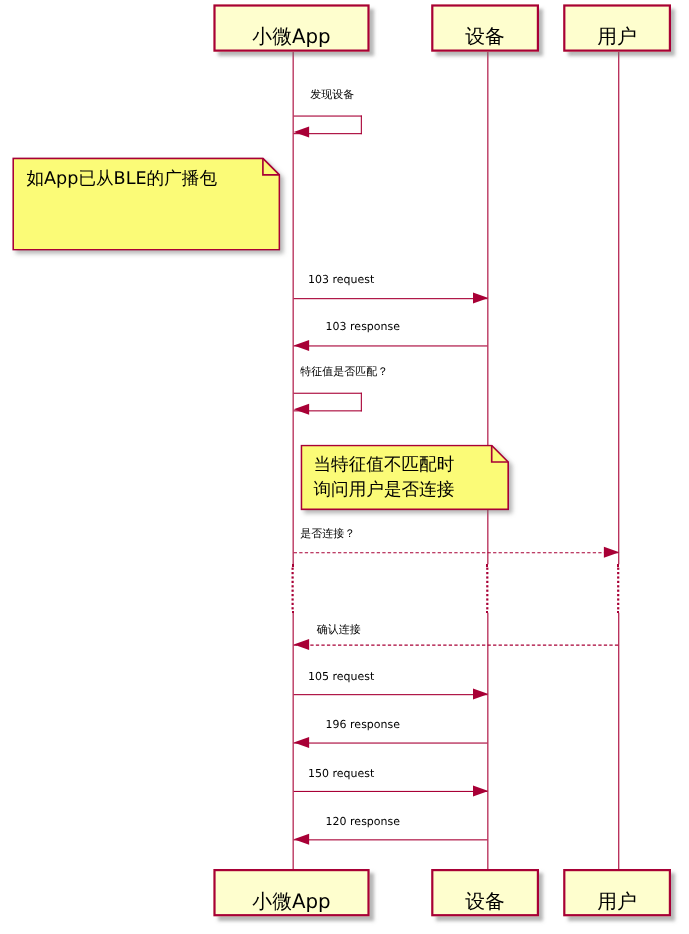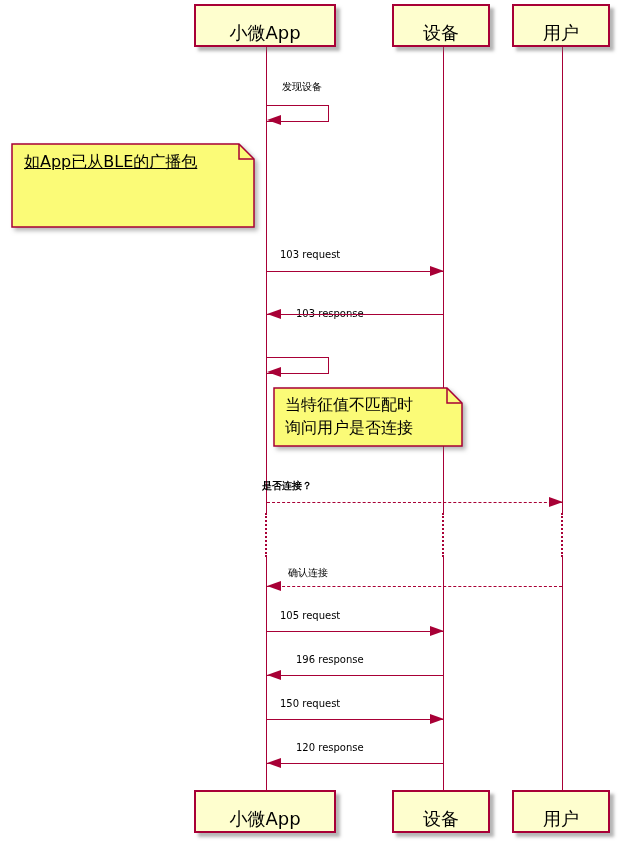--- a/index.html
+++ b/index.html
@@ -57,53 +57,54 @@
   <div class="lifeline" style="left:443px; top:557px; height:233px;"></div>
 
   <div class="lifeline" style="left:562px; top:47px;  height:466px;"></div>
   <div class="lifeline dotted" style="left:561px; top:513px; height:44px;"></div>
   <div class="lifeline" style="left:562px; top:557px; height:233px;"></div>
 
   <div class="msg-label" style="left:282px; top:78px;">发现设备</div>
   <div class="selfloop" style="left:267px; top:105px; width:62px; height:17px;"></div>
   <div class="head left" style="left:267px; top:115px;"></div>
 
-  <div class="note" id="note1" style="left:11px; top:143px; width:244px; height:104px;text-decoration:underline;">
+  <div class="note" id="note1" style="left:11px; top:143px; width:244px; height:104px;">
     <svg width="244" height="85" viewBox="0 0 244 85">
       <polygon points="1,1 228,1 243,16 243,84 1,84" fill="#FBFB77" stroke="#A80036" stroke-width="1.5"></polygon>
       <polyline points="228,1 228,16 243,16" fill="none" stroke="#A80036" stroke-width="1.5"></polyline>
     </svg>
     <div class="note-text">
       <span>如App已从BLE的广播包</span>
     </div>
   </div>
 
   <div class="msg-label" style="left:280px; top:246px;">103 request</div>
   <div class="mline" style="left:267px; top:271px; width:176px;"></div>
   <div class="head right" style="left:430px; top:266px;"></div>
 
-  <div class="msg-label" style="left:296px; top:289px;margin-top:16px;">103 response</div>
+  <div class="msg-label" style="left:296px; top:289px;">103 response</div>
   <div class="mline" style="left:267px; top:314px; width:176px;"></div>
   <div class="head left" style="left:267px; top:309px;"></div>
 
+  <div class="msg-label" style="left:273px; top:330px;">特征值是否匹配？</div>
   <div class="selfloop" style="left:267px; top:357px; width:62px; height:17px;"></div>
   <div class="head left" style="left:267px; top:367px;"></div>
 
-  <div class="note" id="note2" style="left:273px; top:387px; width:190px; height:60px;">
+  <div class="note" id="note2" style="left:273px; top:404px; width:190px; height:60px;">
     <svg width="190" height="60" viewBox="0 0 190 60">
       <polygon points="1,1 174,1 189,16 189,59 1,59" fill="#FBFB77" stroke="#A80036" stroke-width="1.5"></polygon>
       <polyline points="174,1 174,16 189,16" fill="none" stroke="#A80036" stroke-width="1.5"></polyline>
     </svg>
     <div class="note-text">
       <span>当特征值不匹配时</span>
       <span>询问用户是否连接</span>
     </div>
   </div>
 
-  <div class="msg-label" style="left:262px; top:477px;font-weight:bold;">是否连接？</div>
+  <div class="msg-label" style="left:273px; top:477px;">是否连接？</div>
   <div class="mline dashed" style="left:267px; top:502px; width:295px;"></div>
   <div class="head right" style="left:549px; top:497px;"></div>
 
   <div class="msg-label" style="left:288px; top:564px;">确认连接</div>
   <div class="mline dashed" style="left:267px; top:586px; width:295px;"></div>
   <div class="head left" style="left:267px; top:581px;"></div>
 
   <div class="msg-label" style="left:280px; top:607px;">105 request</div>
   <div class="mline" style="left:267px; top:631px; width:176px;"></div>
   <div class="head right" style="left:430px; top:626px;"></div>

